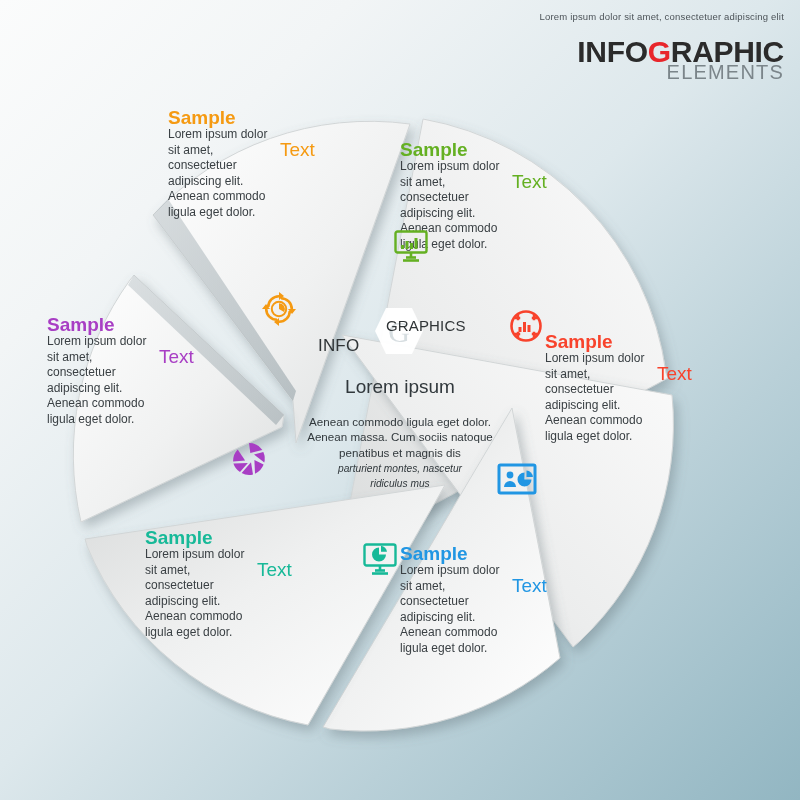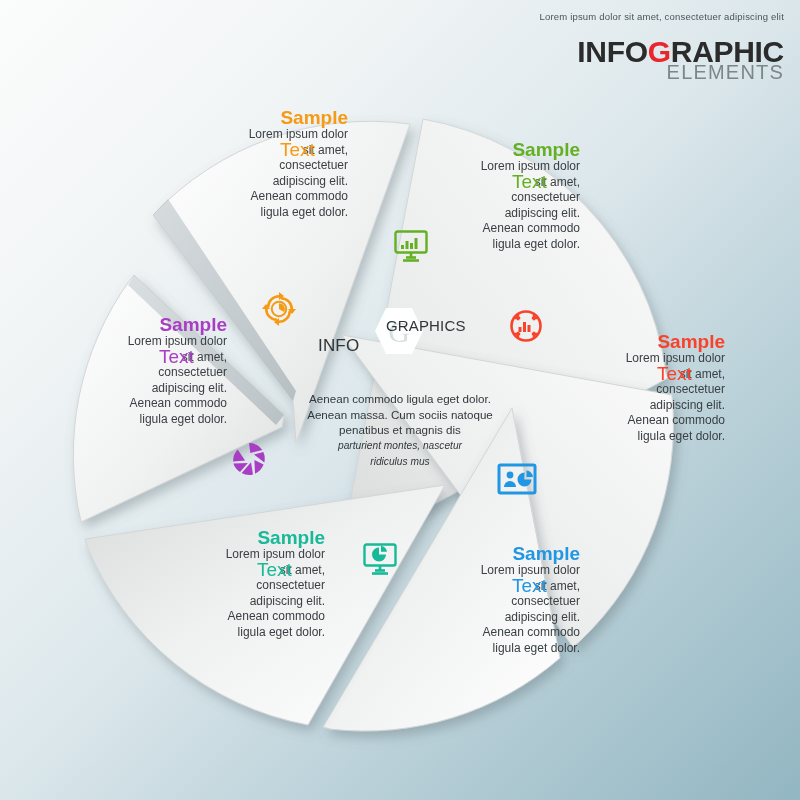--- a/index.html
+++ b/index.html
@@ -109,21 +109,21 @@
   }
   #center-text .ct-body {
     font-size: 11.6px;
     line-height: 1.32;
   }
   #center-text .ct-body .small-tail { font-size: 10.2px; font-style: italic; }
 
   
   .seg-label {
     position: absolute;
-    text-align: right;
+    text-align: left;
     line-height: 1.26;
   }
   .seg-label .sl-head {
     font-weight: bold;
     font-size: 19px;
     line-height: 1.05;
     white-space: nowrap;
   }
   .seg-label .sl-head .sl-sample { display: block; }
   .seg-label .sl-body {
@@ -261,20 +261,21 @@
       <svg width="52" height="50" viewBox="0 0 52 50">
         <path d="M13 2 L39 2 L50 25 L39 48 L13 48 L2 25 Z" fill="#ffffff" opacity="0.97"></path>
         <text x="26" y="36" text-anchor="middle" font-family="Liberation Serif, serif" font-size="30" fill="#d7dee1">G</text>
       </svg>
     </span>
     <span class="word-info">INFO</span>
     <span class="word-graphics">GRAPHICS</span>
   </div>
 
   <div id="center-text">
+    <div class="ct-title">Lorem ipsum</div>
     <div class="ct-body">
       <br>
       <span>Aenean commodo ligula eget dolor.</span><br>
       <span>Aenean massa. Cum sociis natoque</span><br>
       <span>penatibus et magnis dis</span><br>
       <span class="small-tail">parturient montes, nascetur</span><br>
       <span class="small-tail">ridiculus mus</span>
     </div>
   </div>
 

